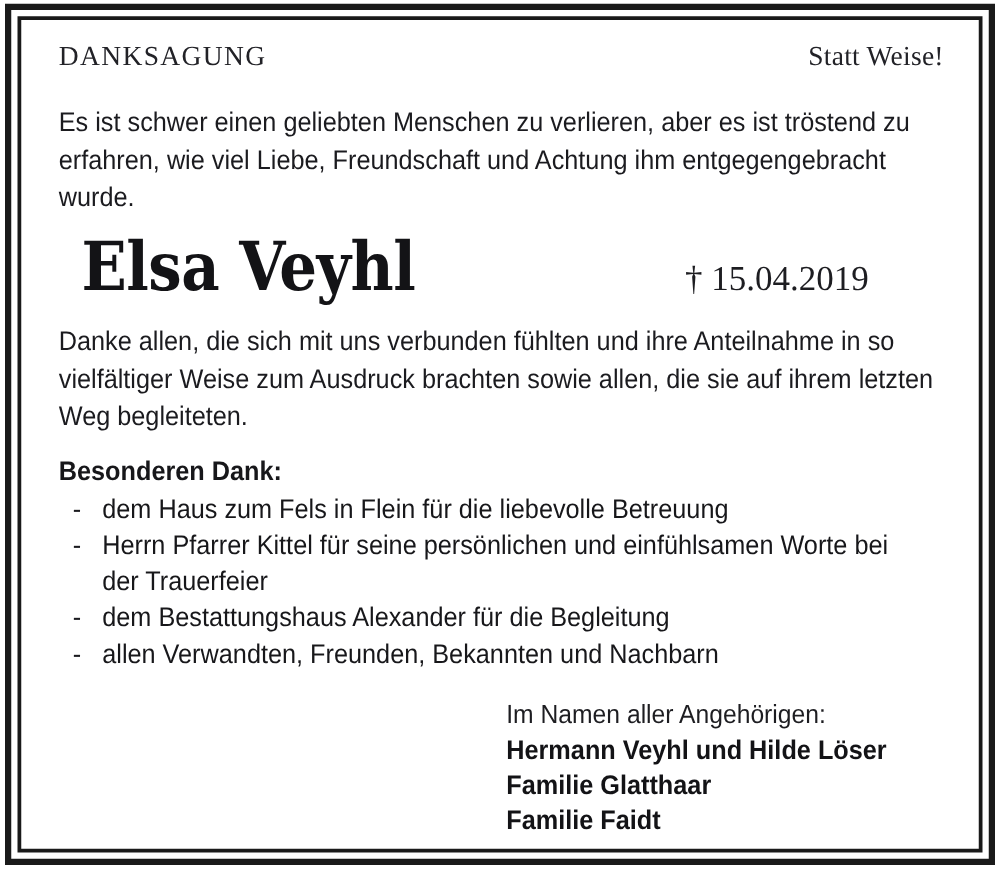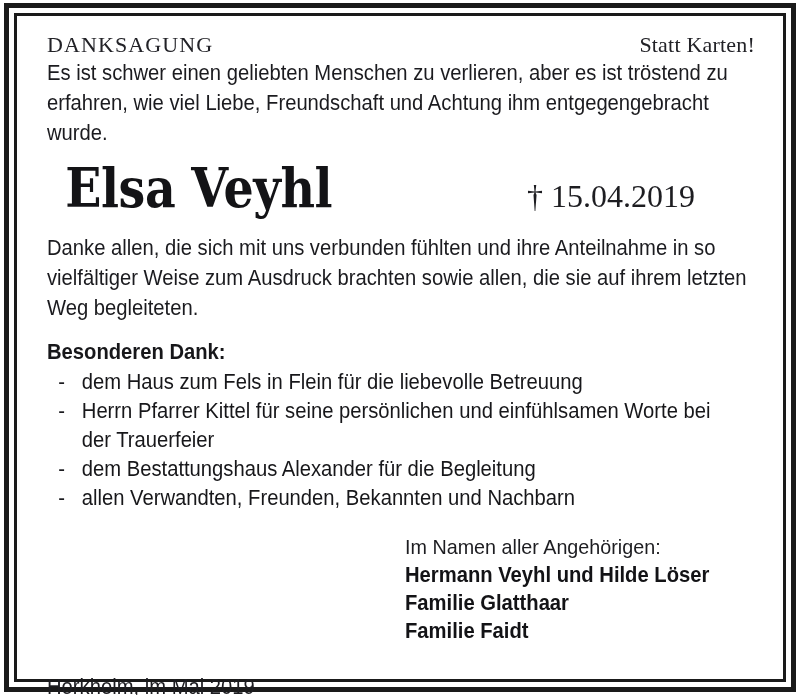--- a/index.html
+++ b/index.html
@@ -61,21 +61,21 @@
   
   .header-row {
     display: flex;
     justify-content: space-between;
     align-items: baseline;
     font-family: "Liberation Serif", serif;
     font-size: 22px;
     font-weight: 400;
     color: #222227;
     letter-spacing: 0.6px;
-    margin-bottom: 0;
+    margin-bottom: 25px;
   }
 
   .header-row .kicker {
     letter-spacing: 1.1px;
   }
 
   .header-row .flag {
     letter-spacing: 0.2px;
   }
 
@@ -114,21 +114,21 @@
     font-weight: 700;
     letter-spacing: -0.5px;
     color: #131316;
     line-height: 1.05;
     transform: scaleX(0.88);
     transform-origin: center bottom;
   }
 
   .death-date {
     font-family: "Liberation Serif", serif;
-    font-size: 32px;
+    font-size: 28px;
     font-weight: 400;
     color: #1d1d21;
     margin-left: 10px;
     white-space: nowrap;
   }
 
   .dagger {
     font-family: "Liberation Serif", serif;
   }
 
@@ -212,21 +212,21 @@
 
 <div class="notice">
 
   <div class="frame-outer"></div>
   <div class="frame-inner"></div>
 
   <div class="content">
 
     <div class="header-row">
       <span class="kicker">DANKSAGUNG</span>
-      <span class="flag">Statt Karten!</span>
+      <span class="flag">Statt Weise!</span>
     </div>
 
     <p class="body-text intro">Es ist schwer einen geliebten Menschen zu verlieren, aber es ist tröstend zu erfahren, wie viel Liebe, Freundschaft und Achtung ihm entgegengebracht wurde.</p>
 
     <div class="name-block">
       <span class="deceased-name">Elsa Veyhl</span>
       <span class="death-date">
         <span class="dagger">†</span>
         <span>15.04.2019</span>
       </span>

